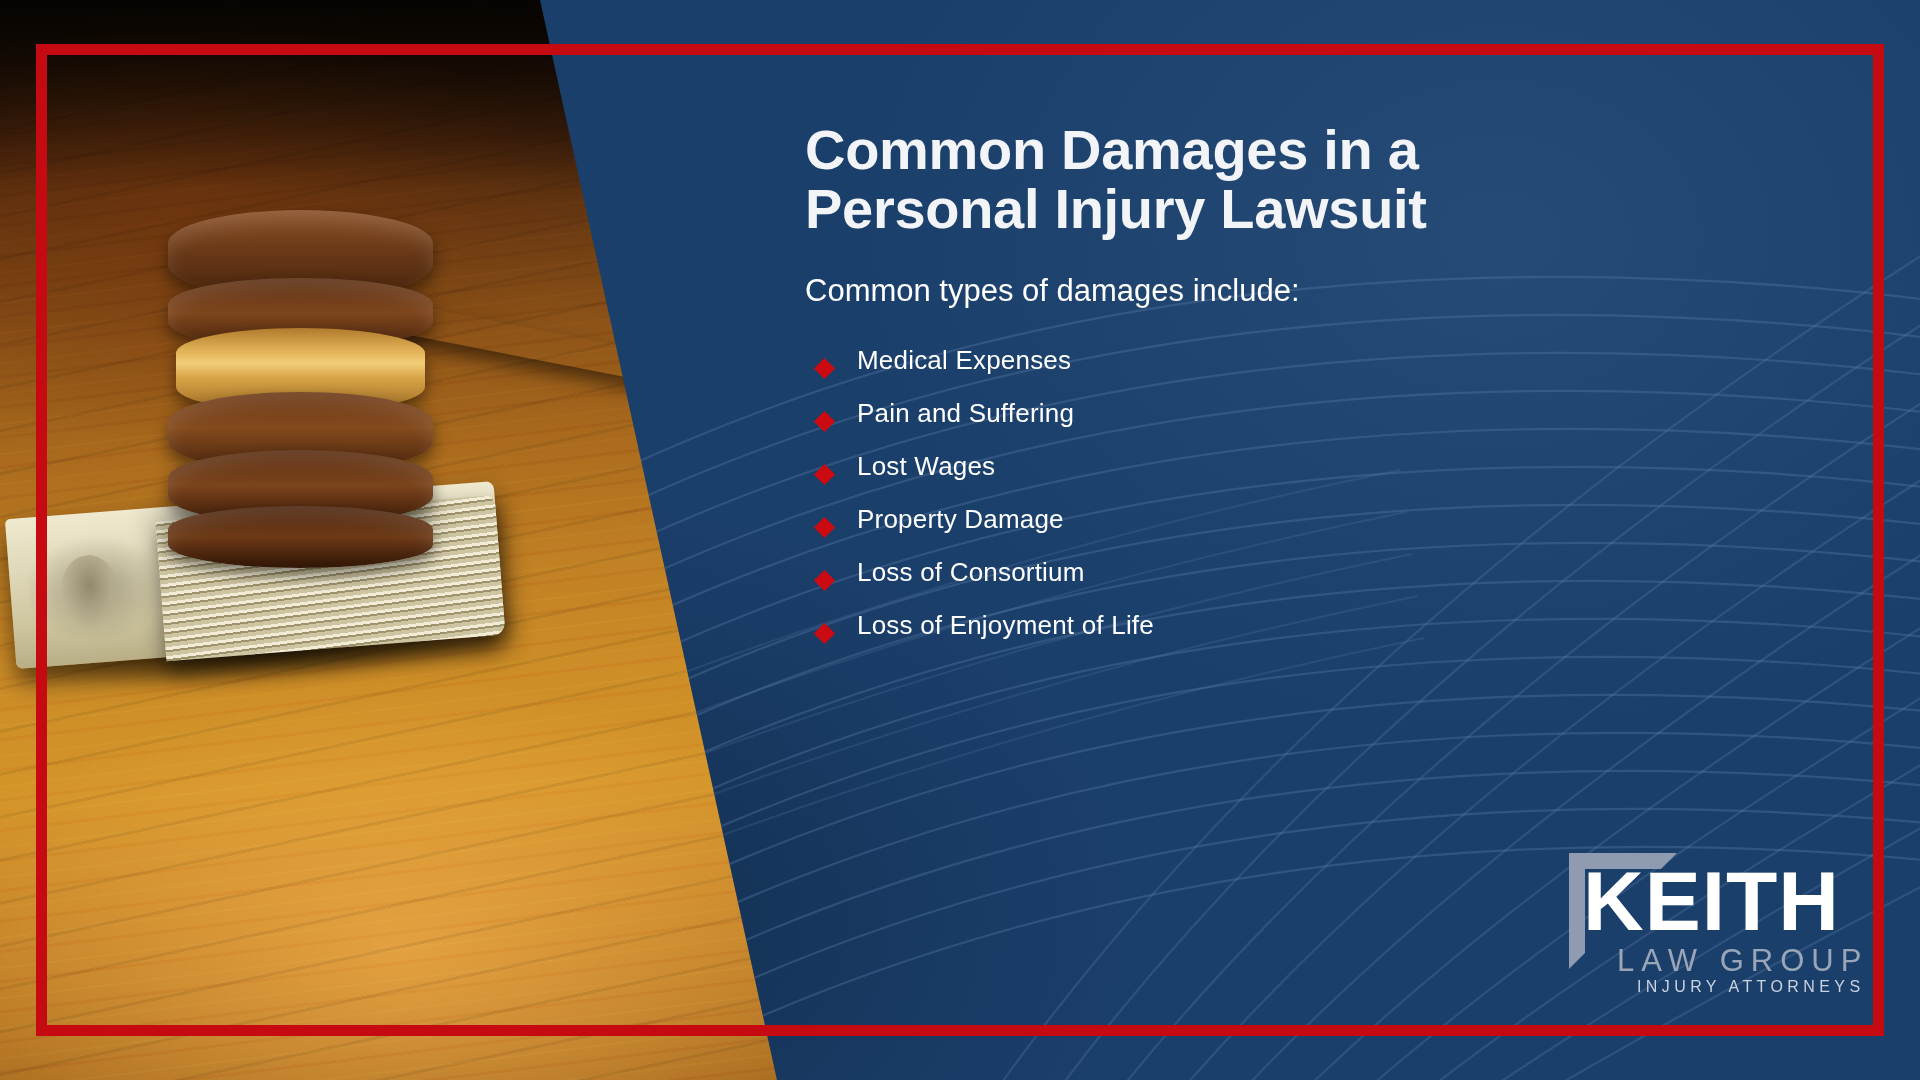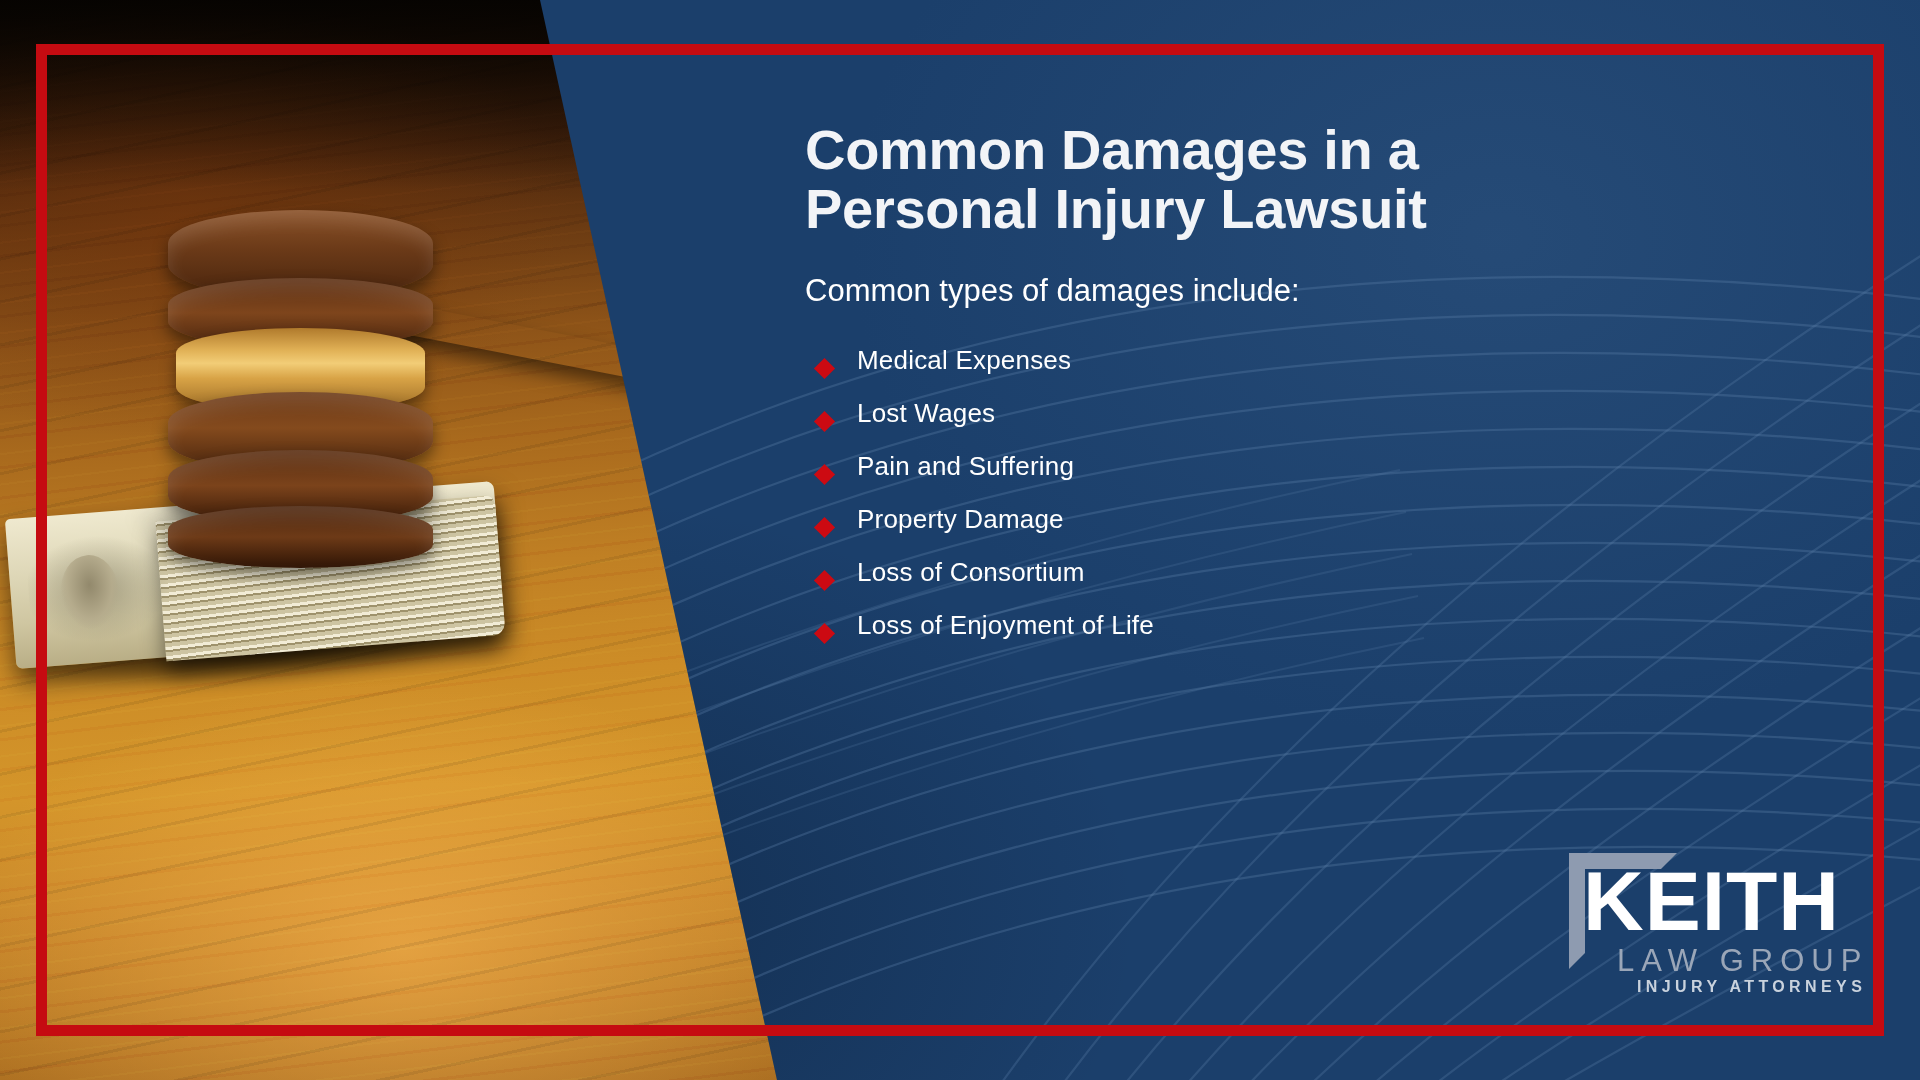--- a/index.html
+++ b/index.html
@@ -171,21 +171,21 @@
     position:absolute;left:18px;top:14px;
     font-size:84px;font-weight:bold;color:#ffffff;letter-spacing:1px;
     line-height:1;font-family:"Liberation Sans",sans-serif;
   }
   .logo .lg{
     position:absolute;left:52px;top:98px;
     font-size:31px;color:#9aa6b8;letter-spacing:7px;font-weight:400;
   }
   .logo .ia{
     position:absolute;left:72px;top:133px;
-    font-size:16px;color:#c9d2dd;letter-spacing:4.4px;font-weight:700;
+    font-size:16px;color:#c9d2dd;letter-spacing:4.4px;font-weight:400;
   }
 </style>
 </head>
 <body>
 
 <div id="stage">
 
   <div class="photo">
     <div class="grain"></div>
     <div class="grain2"></div>
@@ -263,25 +263,25 @@
   <div class="content">
     <h1 class="title">Common Damages in a Personal Injury Lawsuit</h1>
     <p class="subtitle">Common types of damages include:</p>
     <ul class="bullets">
       <li>
         <span class="dia"></span>
         <span class="bt">Medical Expenses</span>
       </li>
       <li>
         <span class="dia"></span>
+        <span class="bt">Pain and Suffering</span>
+      </li>
+      <li>
+        <span class="dia"></span>
         <span class="bt">Lost Wages</span>
-      </li>
-      <li>
-        <span class="dia"></span>
-        <span class="bt">Pain and Suffering</span>
       </li>
       <li>
         <span class="dia"></span>
         <span class="bt">Property Damage</span>
       </li>
       <li>
         <span class="dia"></span>
         <span class="bt">Loss of Consortium</span>
       </li>
       <li>

